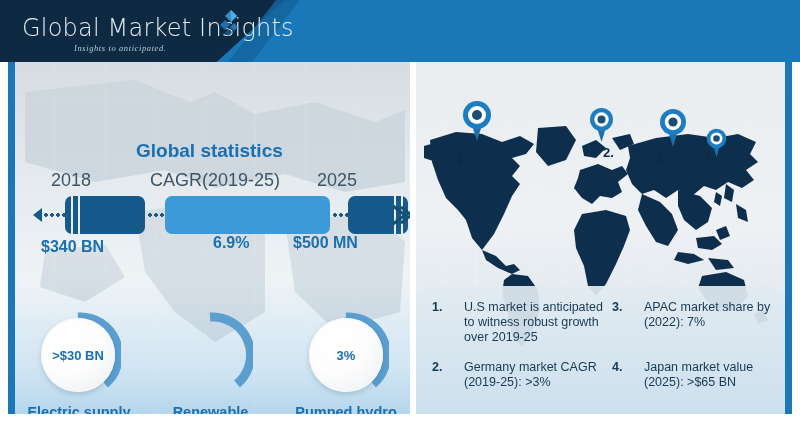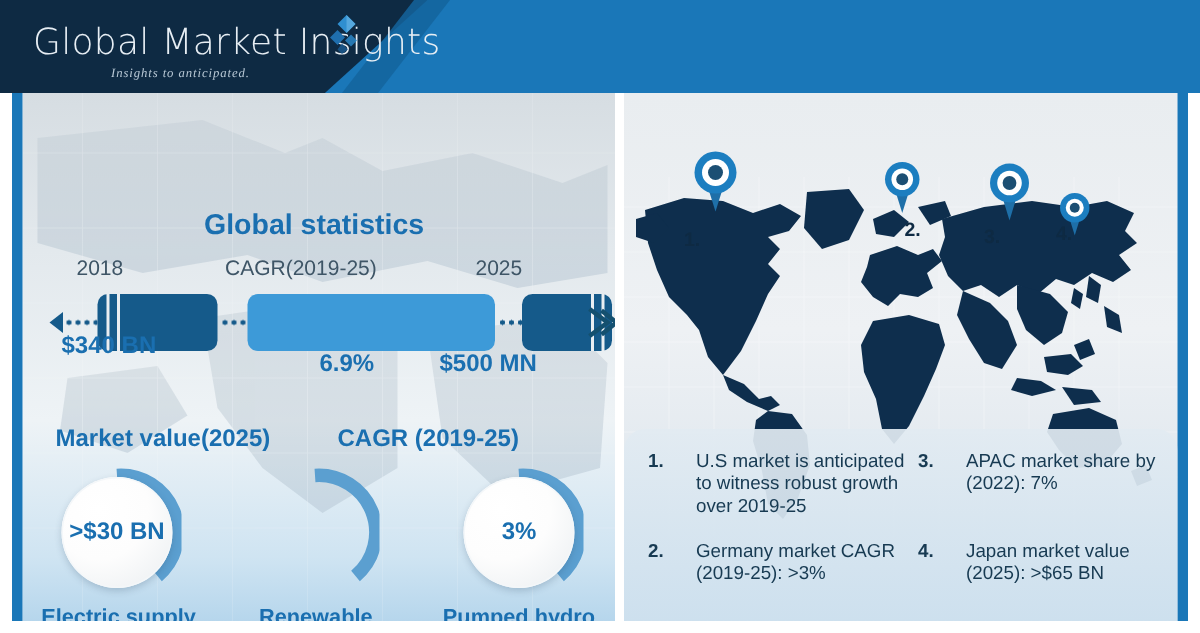--- a/index.html
+++ b/index.html
@@ -72,21 +72,21 @@
     position: absolute; left: 0; top: 0; right: 0; bottom: 0;
     opacity: .55;
   }
   .panel-heading {
     position: absolute; color: #1a6fb0; font-weight: bold;
     white-space: nowrap;
   }
   .h-global { left: 121px; top: 78px; font-size: 19px; color:#1a6fb0; }
 
   .stat-label {
-    position: absolute; color: #3e5566; font-size: 14px;
+    position: absolute; color: #3e5566; font-size: 18px;
     white-space: nowrap; font-weight: normal;
   }
   .stat-value {
     position: absolute; color: #1a6fb0; font-size: 16px;
     font-weight: bold; white-space: nowrap;
   }
 
   .bar-row { position: absolute; left: 0; top: 134px; width: 402px; height: 38px; }
   .seg { position: absolute; top: 0; height: 38px; border-radius: 7px; }
   .seg-dark { background: #155a8a; }
@@ -103,21 +103,21 @@
   .h-cagr2 { left: 210px; top: 222px; font-size: 16px; }
 
   .donut { position: absolute; width: 86px; height: 86px; }
   .donut-circle {
     position: absolute; left: 6px; top: 6px; width: 74px; height: 74px;
     border-radius: 50%;
     background: radial-gradient(circle at 34% 30%, #ffffff 0%, #fdfdfd 46%, #e9edf0 100%);
     box-shadow: 0 2px 5px rgba(40,70,95,.22), inset 0 0 0 1px #f4f7f9;
     display: flex; align-items: center; justify-content: center;
   }
-  .donut-val { font-size: 16px; font-weight: bold; color: #1a6fb0; white-space: nowrap; }
+  .donut-val { font-size: 13px; font-weight: bold; color: #1a6fb0; white-space: nowrap; }
 
   .circ-caption {
     position: absolute; text-align: center; color: #1a6fb0;
     font-size: 14.5px; font-weight: bold; line-height: 16px;
   }
 
   
   .right-panel {
     position: absolute; left: 416px; top: 62px;
     width: 376px; height: 352px;
@@ -221,26 +221,24 @@
       </div>
 
       <div class="dots" style="left:361px; width:0px;"></div>
 
       <svg style="position:absolute; left:372px; top:8px;" width="26" height="22" viewBox="0 0 26 22">
         <polyline points="6,2 18,11 6,20" fill="none" stroke="#14506f" stroke-width="3"></polyline>
         <polyline points="14,3 24,11 14,19" fill="none" stroke="#14506f" stroke-width="3"></polyline>
       </svg>
     </div>
 
-    <div class="stat-value" style="left:26px; top:160px;">$340 BN</div>
+    <div class="stat-value" style="left:26px; top:176px;">$340 BN</div>
     <div class="stat-value" style="left:198px; top:172px;">6.9%</div>
     <div class="stat-value" style="left:278px; top:172px;">$500 MN</div>
 
-    <div class="panel-heading h-mv">Market value(2025)</div>
-    <div class="panel-heading h-cagr2">CAGR (2019-25)</div>
 
     <div class="donut" style="left:20px; top:250px;">
       <svg width="86" height="86" viewBox="0 0 86 86">
         <path d="M43,5 A38,38 0 0,1 70,72" fill="none" stroke="#5b9fd0" stroke-width="9" stroke-linecap="butt"></path>
       </svg>
       <div class="donut-circle">
         <span class="donut-val">&gt;$30 BN</span>
       </div>
     </div>
 

